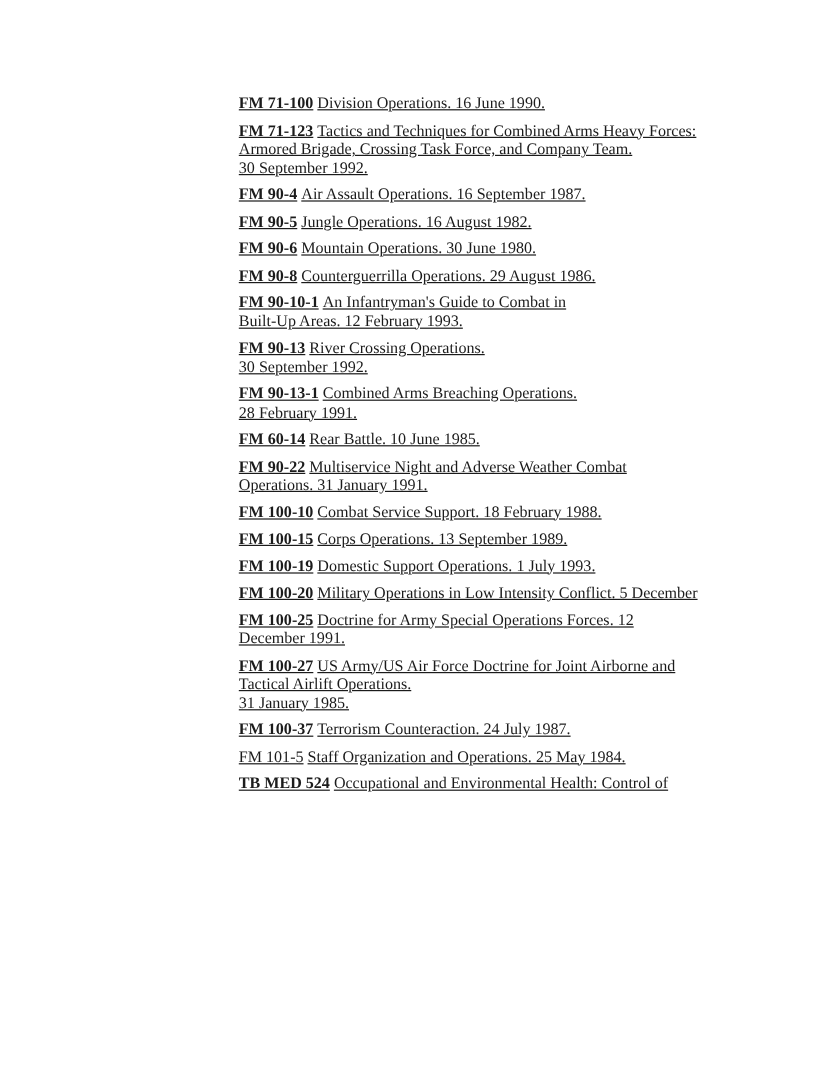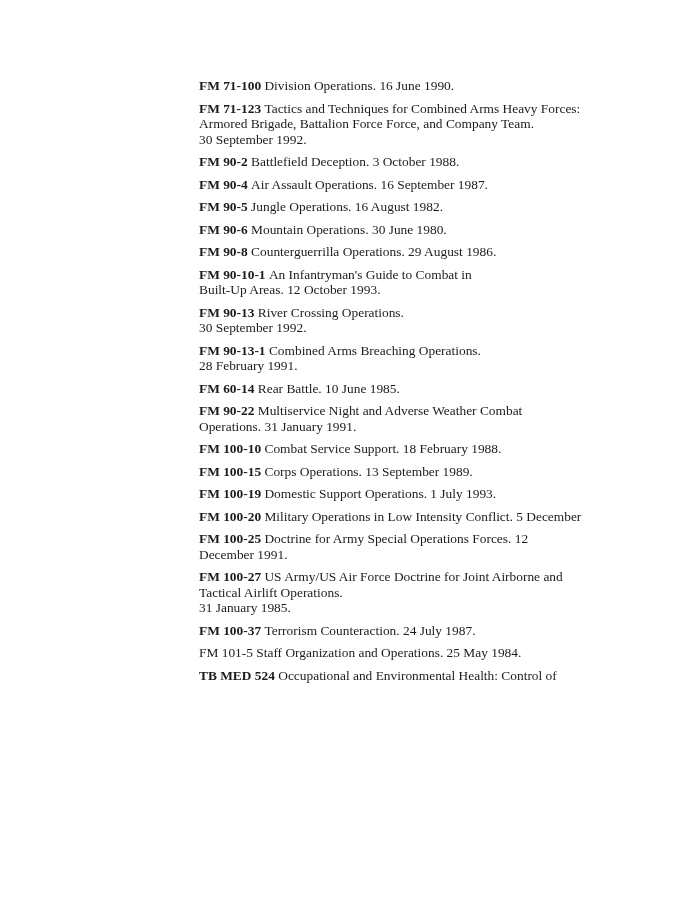--- a/index.html
+++ b/index.html
@@ -10,65 +10,62 @@
   }
   .page {
     box-sizing: border-box;
     width: 695px; height: 899px;
     padding: 78px 30px 0 199px;
     font-family: "Liberation Serif", "DejaVu Serif", serif;
     font-size: 13.4px;
     line-height: 15.5px;
     color: #1b1b1b;
   }
-  .entry { margin: 0 0 7px 0; }
+  .entry { margin: 0 0 7px 0; text-decoration: underline; }
   .ln { display: block; }
   .ref { margin-right: 0.25em; }
   b.ref { font-weight: bold; }
   span.ref { font-weight: normal; }
 </style>
 </head>
 <body>
 
 <div class="page">
   <div>
 
     <p class="entry">
         <span class="ln"><b class="ref">FM 71-100</b><span>Division Operations. 16 June 1990.</span></span>
       </p>
 
     <p class="entry">
         <span class="ln"><b class="ref">FM 71-123</b><span>Tactics and Techniques for Combined Arms Heavy Forces:</span></span>
-        <span class="ln">Armored Brigade, Battalion Force Force, and Company Team.</span>
+        <span class="ln">Armored Brigade, Crossing Task Force, and Company Team.</span>
         <span class="ln">30 September 1992.</span>
       </p>
 
-    <p class="entry">
-        <span class="ln"><b class="ref">FM 90-2</b><span>Battlefield Deception. 3 October 1988.</span></span>
-      </p>
 
     <p class="entry">
         <span class="ln"><b class="ref">FM 90-4</b><span>Air Assault Operations. 16 September 1987.</span></span>
       </p>
 
     <p class="entry">
         <span class="ln"><b class="ref">FM 90-5</b><span>Jungle Operations. 16 August 1982.</span></span>
       </p>
 
     <p class="entry">
         <span class="ln"><b class="ref">FM 90-6</b><span>Mountain Operations. 30 June 1980.</span></span>
       </p>
 
     <p class="entry">
         <span class="ln"><b class="ref">FM 90-8</b><span>Counterguerrilla Operations. 29 August 1986.</span></span>
       </p>
 
     <p class="entry">
         <span class="ln"><b class="ref">FM 90-10-1</b><span>An Infantryman's Guide to Combat in</span></span>
-        <span class="ln">Built-Up Areas. 12 October 1993.</span>
+        <span class="ln">Built-Up Areas. 12 February 1993.</span>
       </p>
 
     <p class="entry">
         <span class="ln"><b class="ref">FM 90-13</b><span>River Crossing Operations.</span></span>
         <span class="ln">30 September 1992.</span>
       </p>
 
     <p class="entry">
         <span class="ln"><b class="ref">FM 90-13-1</b><span>Combined Arms Breaching Operations.</span></span>
         <span class="ln">28 February 1991.</span>

